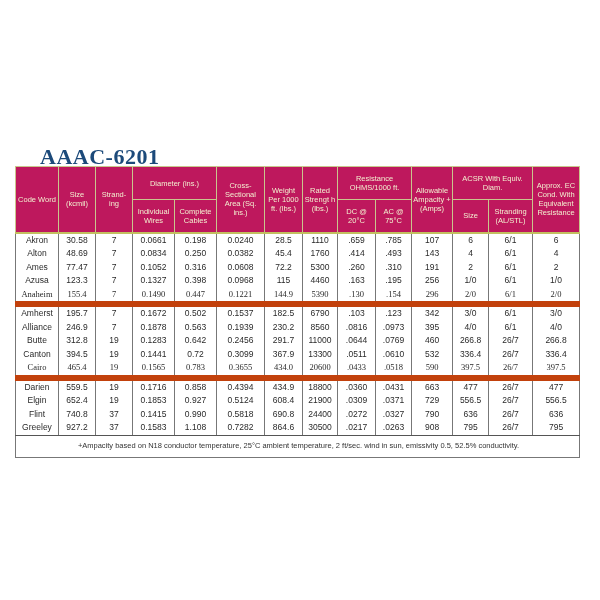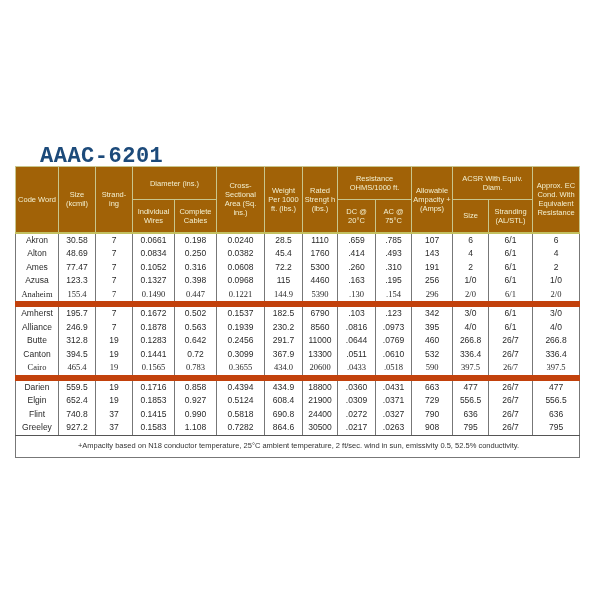--- a/index.html
+++ b/index.html
@@ -1,19 +1,19 @@
 <!DOCTYPE html>
 <html><head>
 <meta charset="utf-8">
 <style>
   html, body { margin: 0; padding: 0; background: #ffffff; }
   body { width: 600px; height: 600px; position: relative; overflow: hidden; font-family: "Liberation Sans", sans-serif; }
-  .title { position: absolute; left: 40px; top: 144px; font-size: 22px; font-weight: bold; color: #1c4a7a; letter-spacing: 0.5px; font-family: Liberation Mono, monospace; }
+  .title { position: absolute; left: 40px; top: 144px; font-size: 22px; font-weight: bold; color: #1c4a7a; letter-spacing: 0.5px; font-family: Liberation Serif, serif; }
   table.spec { position: absolute; left: 15px; top: 166px; width: 564px; border-collapse: collapse; table-layout: fixed; }
-  table.spec th { background: #a16207; color: #f3f0d0; font-weight: normal; font-size: 7.5px; line-height: 9px; text-align: center; vertical-align: middle; border: 1px solid #c9c68c; padding: 1px 1px; }
+  table.spec th { background: #be185d; color: #f3f0d0; font-weight: normal; font-size: 7.5px; line-height: 9px; text-align: center; vertical-align: middle; border: 1px solid #c9c68c; padding: 1px 1px; }
   table.spec td { font-size: 8.5px; color: #2a2a2a; text-align: center; height: 13.5px; padding: 0; border-left: 1px solid #777; border-right: 1px solid #777; line-height: 13.5px; }
   table.spec tr.first td { border-top: 2px solid #c2c060; }
   table.spec tr.group-end td { border-bottom: 6px solid #c2410c; font-family: Liberation Serif, serif; }
   table.spec td.foot { text-align: center; font-size: 7.5px; padding-left: 2px; height: 21px; border: 1px solid #777; border-top: 1.5px solid #555; color: #333; }
   table.spec tr.last td { border-bottom: 1.5px solid #555; }
 </style>
 </head>
 <body>
 
 <div class="title">AAAC-6201</div>

